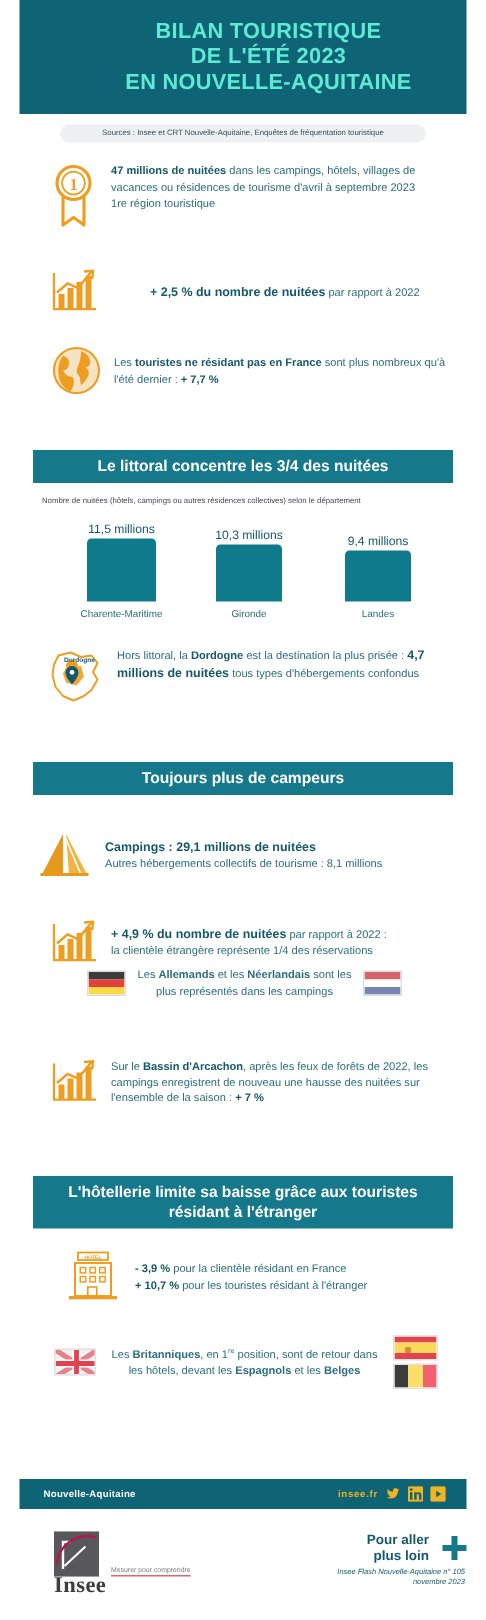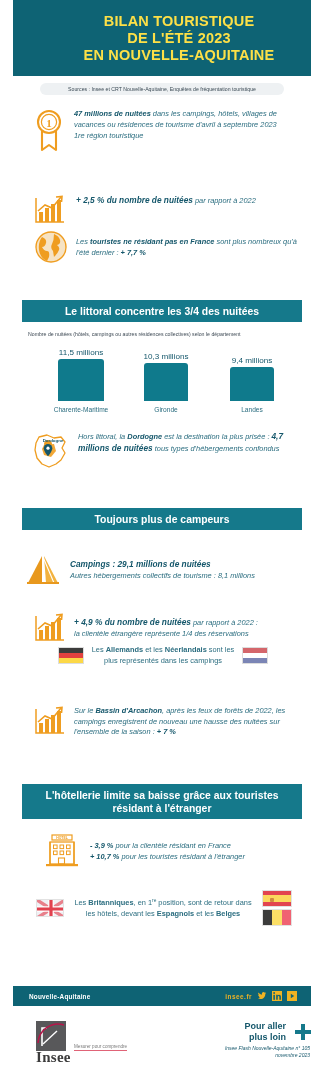--- a/index.html
+++ b/index.html
@@ -12,35 +12,35 @@
   .page { position: relative; width: 324px; height: 1080px; background:#fff; }
 
   
   .header-band {
     position: absolute; left: 13px; top: 0; width: 298px; height: 76px;
     background: #0e6374;
     display: flex; flex-direction: column;
     align-items: center; justify-content: center;
   }
   .header-band .hline {
-    color: #fde047; font-weight: bold; font-size: 14.5px;
+    color: #5eead4; font-weight: bold; font-size: 14.5px;
     letter-spacing: 0.2px; line-height: 17px; text-align: right; margin-left: 34px;
   }
   .sources {
     position: absolute; left: 40px; top: 83px; width: 244px;
     text-align: center; font-size: 5.2px; color: #3b4a55;
     background: #eef1f3; border-radius: 6px; padding: 2.5px 4px;
     line-height: 7px;
   }
 
   
   .fact { position: absolute; display: flex; align-items: flex-start; }
   .fact .ficon { flex: 0 0 auto; display:flex; align-items:center; justify-content:center; }
   .fact .ftext {
-    color: #2c6e80; font-size: 7.4px; line-height: 10.6px; padding-top: 1px; font-style: italic;
+    color: #2c6e80; font-size: 7.4px; line-height: 10.6px; padding-top: 1px;
   }
   .ftext b { font-weight: bold; color:#15576b; }
   .ftext .big { font-weight: bold; font-size: 8.3px; color:#15576b; }
   sup { font-size: 0.65em; vertical-align: super; }
 
   
   .band {
     position: absolute; left: 22px; width: 280px;
     background: #15798b; color:#fff;
     display:flex; align-items:center; justify-content:center; text-align:center;
@@ -129,21 +129,21 @@
         <text x="17" y="17.5" font-family="Liberation Serif, serif" font-size="11" font-weight="bold" fill="#ef9d20" text-anchor="middle">1</text>
         <path d="M10 22 L10 41 L17 36 L24 41 L24 22" fill="none" stroke="#ef9d20" stroke-width="2.1" stroke-linejoin="round"></path>
       </svg>
     </div>
     <div class="ftext" style="width:226px; padding-left:6px;">
       <span><b>47 millions de nuitées</b><span> dans les campings, hôtels, villages de vacances ou résidences de tourisme d'avril à septembre 2023</span></span>
       <div style="margin-top:1px;"><span>1re région touristique</span></div>
     </div>
   </div>
 
-  <div class="fact" style="left:30px; top:194px; width:280px; ">
+  <div class="fact" style="left:30px; top:178px; width:280px; align-items:center;gap:24px;">
     <div class="ficon" style="width:38px;height:32px;">
       <svg width="32" height="30" viewBox="0 0 32 30">
         <path d="M3 3 L3 27 L31 27" fill="none" stroke="#ef9d20" stroke-width="1.5"></path>
         <rect x="6" y="17" width="4" height="10" fill="#ef9d20"></rect>
         <rect x="12" y="13" width="4" height="14" fill="#ef9d20"></rect>
         <rect x="18" y="9" width="4" height="18" fill="#ef9d20"></rect>
         <rect x="24" y="5" width="4" height="22" fill="#ef9d20"></rect>
         <path d="M5 16 L12 10 L19 13 L28 2" fill="none" stroke="#ef9d20" stroke-width="1.6"></path>
         <path d="M23 2 L29 1.5 L28.5 7" fill="none" stroke="#ef9d20" stroke-width="1.6"></path>
       </svg>

